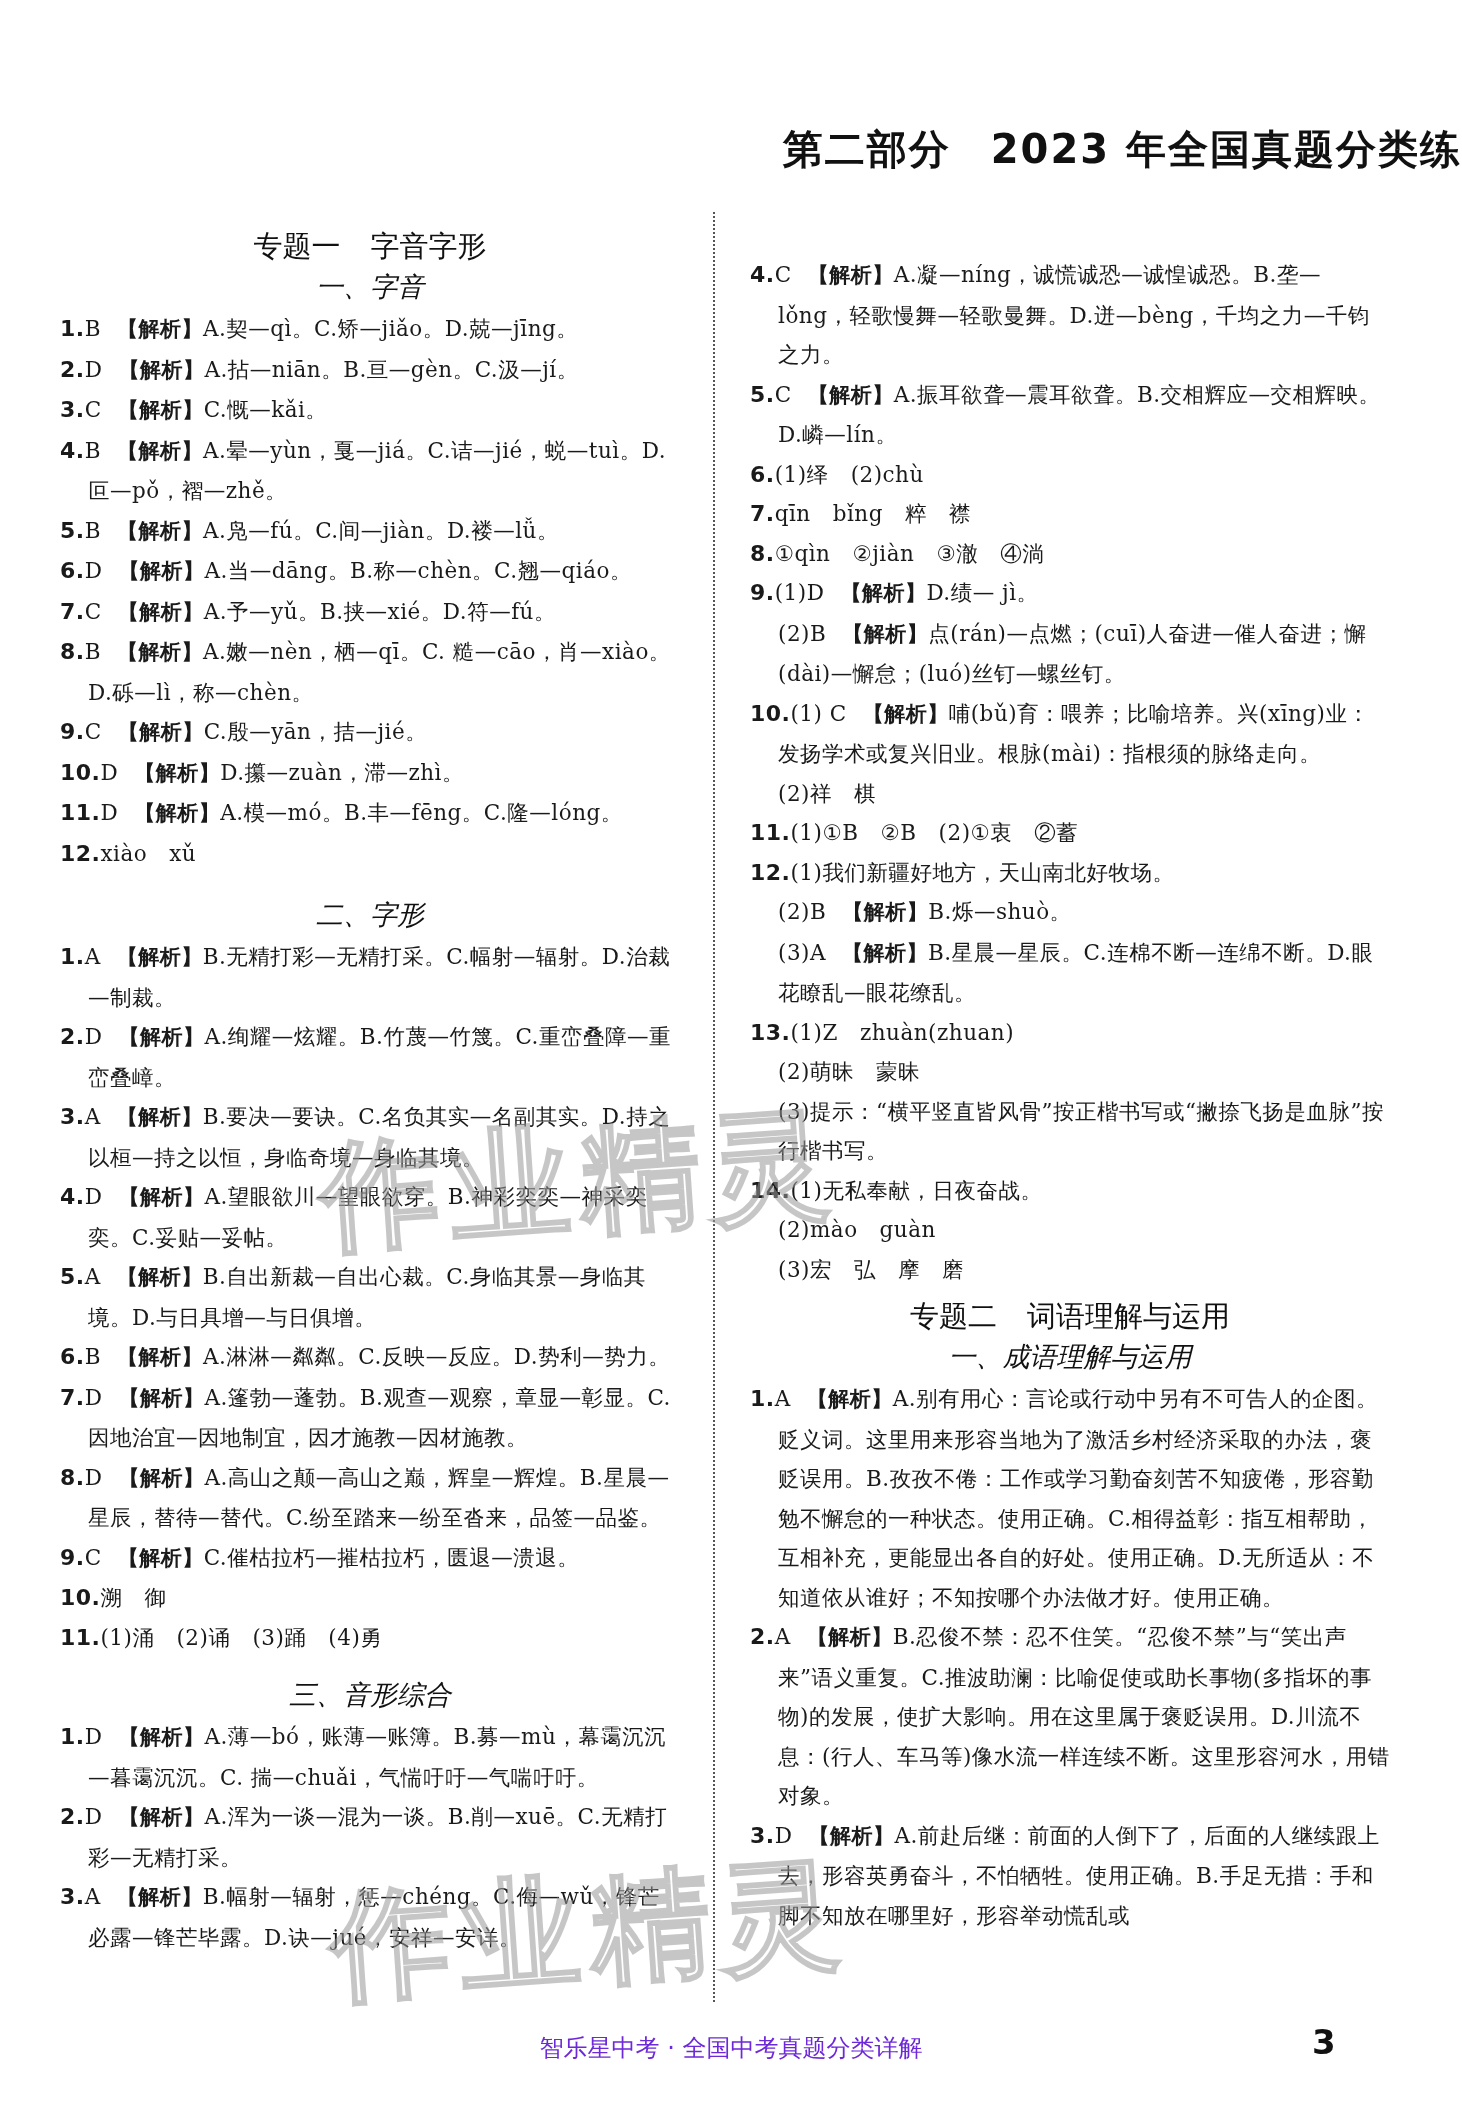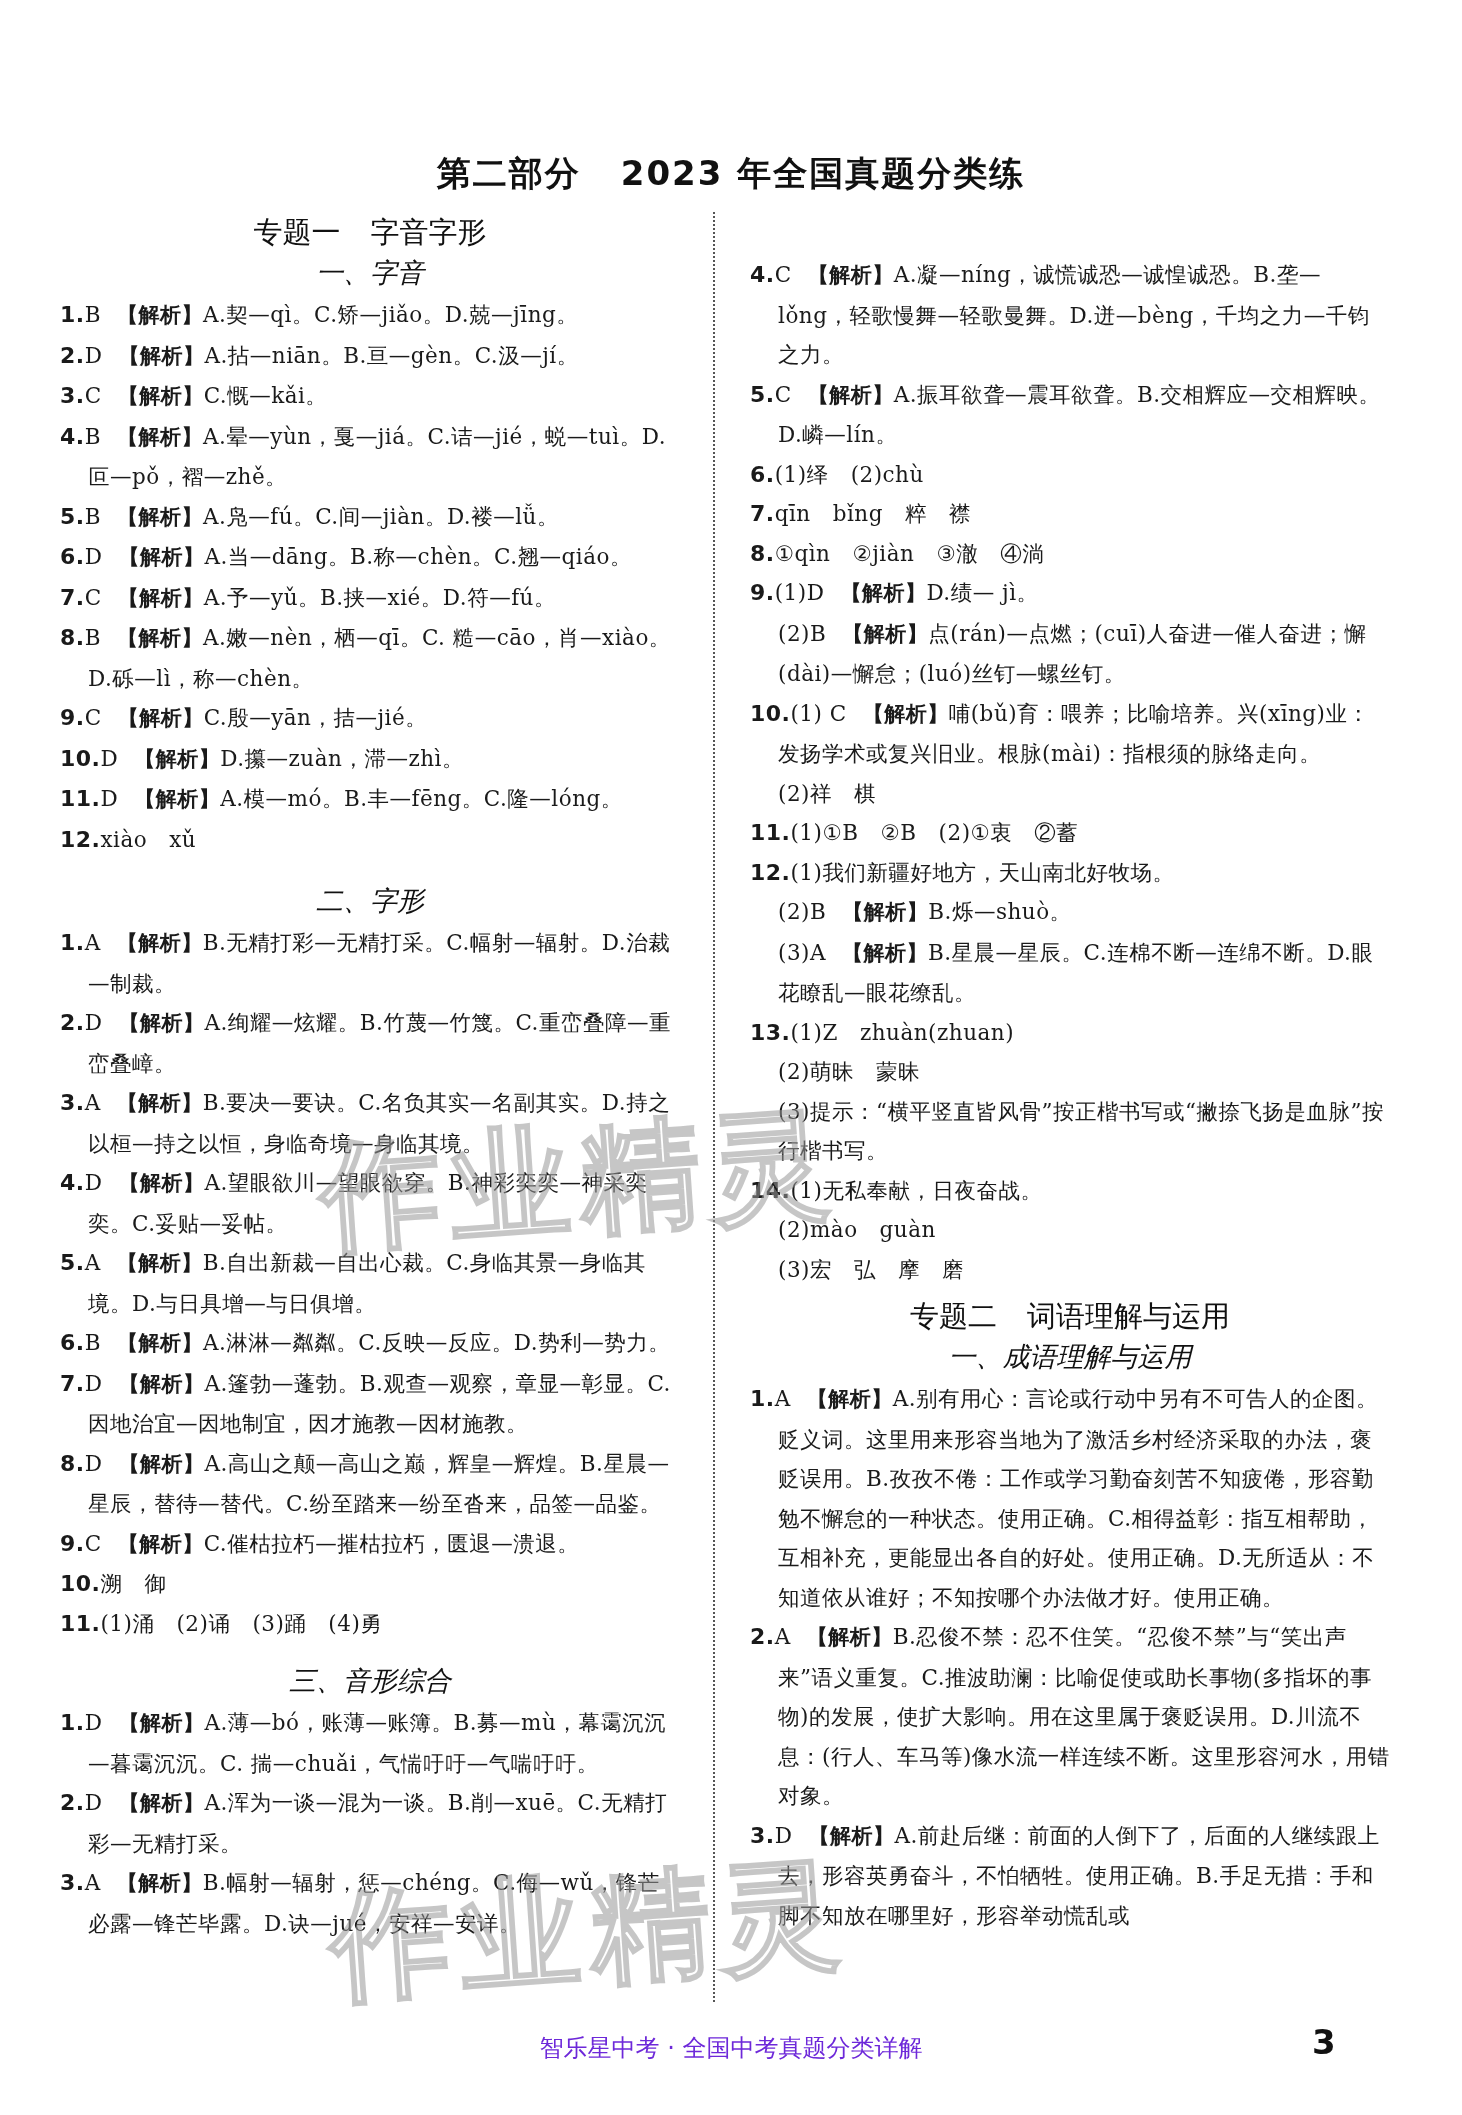--- a/index.html
+++ b/index.html
@@ -2,26 +2,26 @@
 <html><head>
 <meta charset="utf-8">
 <style>
   html, body { margin:0; padding:0; background:#ffffff; }
   body {
     width:1462px; height:2115px; position:relative; overflow:hidden;
     font-family: "DejaVu Serif", "Liberation Serif", serif;
     color:#1a1a1a;
   }
   .page-title {
-    position:absolute; top:122px; left:0; width:1462px; text-align:center;
+    position:absolute; top:122px; left:0; width:1462px; text-align:right;
     font-family:"DejaVu Sans", "Liberation Sans", sans-serif;
-    font-weight:bold; font-size:34px; letter-spacing:2px; color:#111;margin-top:29px;
+    font-weight:bold; font-size:40px; letter-spacing:2px; color:#111;
   }
   .page-title .gap { display:inline-block; width:40px; }
-  .col { position:absolute; top:205px; }
+  .col { position:absolute; top:219px; }
   .col-left { left:60px; width:620px; }
   .col-right { left:750px; width:640px; top:208px;margin-top:47px; }
   .divider {
     position:absolute; left:713px; top:212px; height:1790px; width:0;
     border-left:2px dotted #555;
   }
   .topic {
     font-family:"DejaVu Sans", "Liberation Sans", sans-serif;
     font-size:29px; text-align:center; margin:8px 0 2px 0; color:#111; font-weight:normal;
   }

